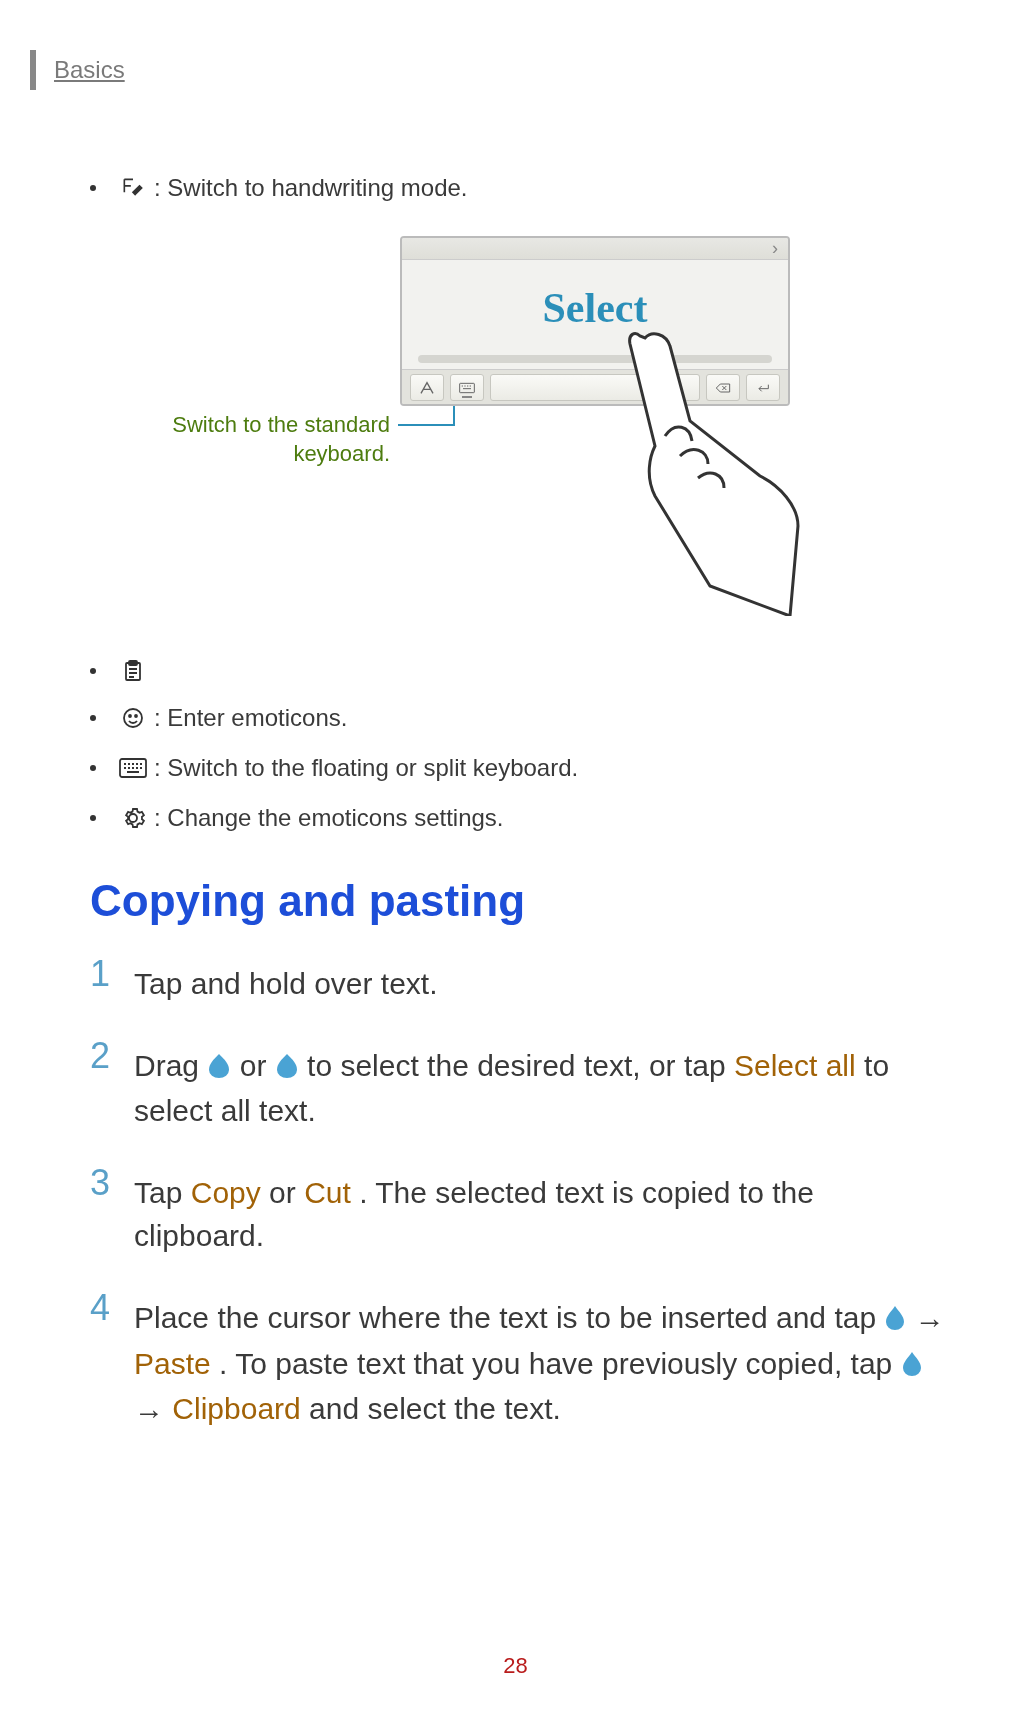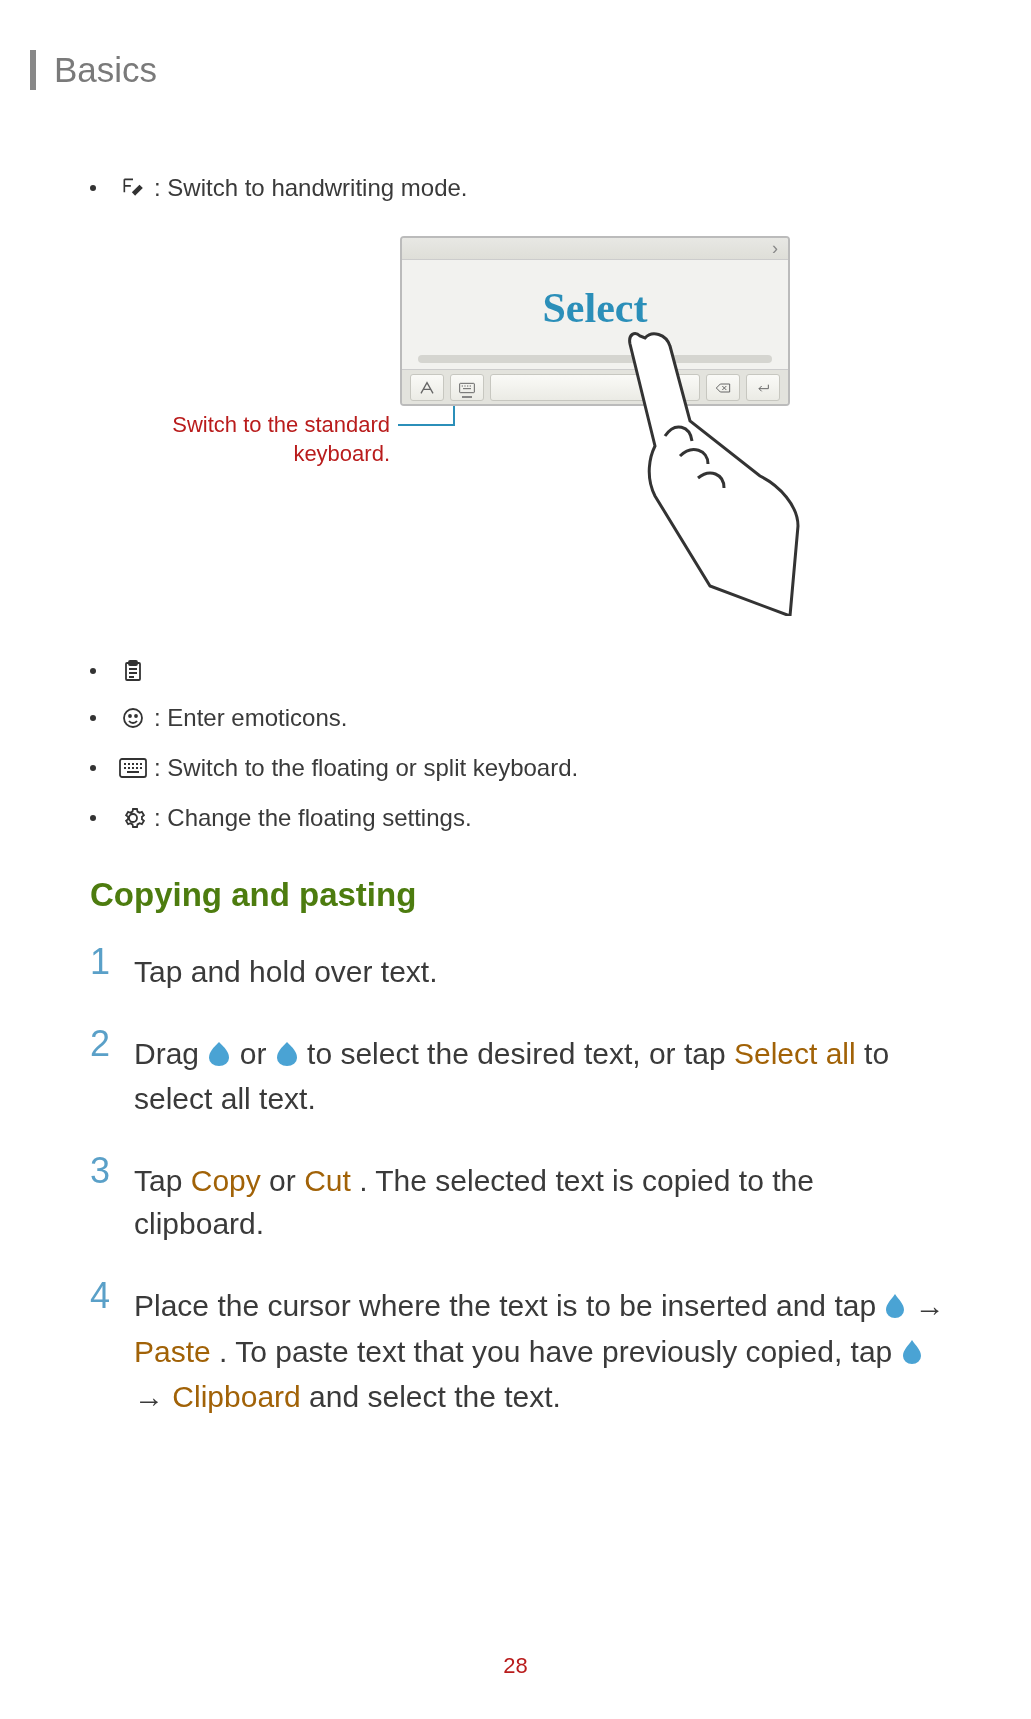--- a/index.html
+++ b/index.html
@@ -1,29 +1,29 @@
 <!DOCTYPE html>
 <html><head>
 <meta charset="utf-8">
 <style>
   * { box-sizing: border-box; margin: 0; padding: 0; }
   html, body { width: 1031px; height: 1719px; background: #fff; font-family: Arial, Helvetica, sans-serif; color: #333; }
   .page { width: 1031px; height: 1719px; position: relative; padding: 50px 80px 0 30px; }
   .header-bar { display: flex; align-items: center; margin-bottom: 80px; }
   .header-rule { width: 6px; height: 40px; background: #888; margin-right: 18px; }
-  .header-title { font-size: 35px; color: #7a7a7a; font-weight: 400; }
+  .header-title { font-size: 24px; color: #7a7a7a; font-weight: 400; text-decoration: underline; }
   .content { padding-left: 60px; margin-top: 23px; }
   .bullet-row { display: flex; align-items: center; margin-bottom: 14px; font-size: 24px; color: #3a3a3a; }
   .dot { width: 6px; height: 6px; background: #333; border-radius: 50%; margin-right: 22px; flex-shrink: 0; }
   .icon-slot { display: inline-flex; align-items: center; justify-content: center; width: 30px; height: 30px; margin-right: 6px; flex-shrink: 0; }
   .bullet-text { line-height: 1.5; }
 
   
   .figure-wrap { display: flex; align-items: flex-start; margin: 30px 0 60px 0; position: relative; height: 360px; }
-  .callout { width: 260px; text-align: right; font-size: 22px; color: #b91c1c; line-height: 1.3; position: absolute; top: 175px; left: 40px; }
+  .callout { width: 260px; text-align: right; font-size: 22px; color: #4d7c0f; line-height: 1.3; position: absolute; top: 175px; left: 40px; }
   .leader { position: absolute; top: 188px; left: 308px; width: 90px; height: 120px; }
   .leader::before { content: ""; position: absolute; top: 0; left: 0; width: 55px; height: 2px; background: #2b8fb9; }
   .leader::after { content: ""; position: absolute; top: 0; left: 55px; width: 2px; height: -55px; background: #2b8fb9; }
   .leader-v { position: absolute; top:  -40px; left: 55px; width: 2px; height: 42px; background: #2b8fb9; }
 
   .device { position: absolute; left: 310px; top: 0; width: 390px; }
   .frame { width: 390px; height: 170px; border: 2px solid #bbb; border-radius: 4px; background: #f2f2ef; overflow: hidden; }
   .topbar { height: 22px; background: linear-gradient(#e8e8e4,#dedeD8); border-bottom: 1px solid #ccc; position: relative; }
   .topbar::after { content: "›"; position: absolute; right: 10px; top: 0px; color: #888; font-size: 18px; }
   .hw-area { height: 95px; display: flex; align-items: center; justify-content: center; }
@@ -34,21 +34,21 @@
   .k1 { width: 34px; }
   .k2 { width: 34px; position: relative; }
   .k2::before { content:""; position:absolute; bottom:2px; left:50%; transform:translateX(-50%); width:10px; height:2px; background:#888;}
   .k-space { flex: 1; }
   .k3 { width: 34px; }
   .k4 { width: 34px; }
 
   .hand { position: absolute; left: 490px; top: 90px; width: 220px; height: 290px; }
 
   
-  .section-h { font-size: 33px; font-weight: 700; color: #4d7c0f; margin: 40px 0 30px 0; }
+  .section-h { font-size: 44px; font-weight: 700; color: #1d4ed8; margin: 40px 0 30px 0; }
 
   
   .step { display: flex; align-items: flex-start; margin-bottom: 32px; }
   .step-num { font-size: 36px; font-weight: 300; color: #5aa0c8; width: 44px; flex-shrink: 0; line-height: 1; }
   .step-text { font-size: 30px; color: #3a3a3a; line-height: 1.45; padding-top: 6px; }
   .step-text b { font-weight: 400; color: #a16207; }
   .drop-icon { display: inline-block; vertical-align: middle; margin: 0 2px; }
 
   .page-num { position: absolute; bottom: 40px; left: 0; width: 100%; text-align: center; font-size: 22px; color: #b91c1c; }
 </style>
@@ -158,21 +158,21 @@
       <span class="bullet-text"> : Switch to the floating or split keyboard.</span>
     </div>
 
     <div class="bullet-row">
       <span class="dot"></span>
       <span class="icon-slot">
         <svg width="24" height="24" viewBox="0 0 24 24" fill="#333">
             <path d="M12 8a4 4 0 100 8 4 4 0 000-8zm9 4a7 7 0 00-.1-1.2l2-1.6-2-3.4-2.4 1a7 7 0 00-2-1.2L16 3h-4l-.5 2.6a7 7 0 00-2 1.2l-2.4-1-2 3.4 2 1.6A7 7 0 007 12c0 .4 0 .8.1 1.2l-2 1.6 2 3.4 2.4-1c.6.5 1.3.9 2 1.2L12 21h4l.5-2.6c.7-.3 1.4-.7 2-1.2l2.4 1 2-3.4-2-1.6c.1-.4.1-.8.1-1.2z" fill="none" stroke="#333" stroke-width="1.8"></path>
           </svg>
       </span>
-      <span class="bullet-text"> : Change the floating settings.</span>
+      <span class="bullet-text"> : Change the emoticons settings.</span>
     </div>
 
     <h2 class="section-h">Copying and pasting</h2>
 
     <div class="step">
       <div class="step-num">1</div>
       <div class="step-text">
         <span>Tap and hold over text.</span>
       </div>
     </div>

